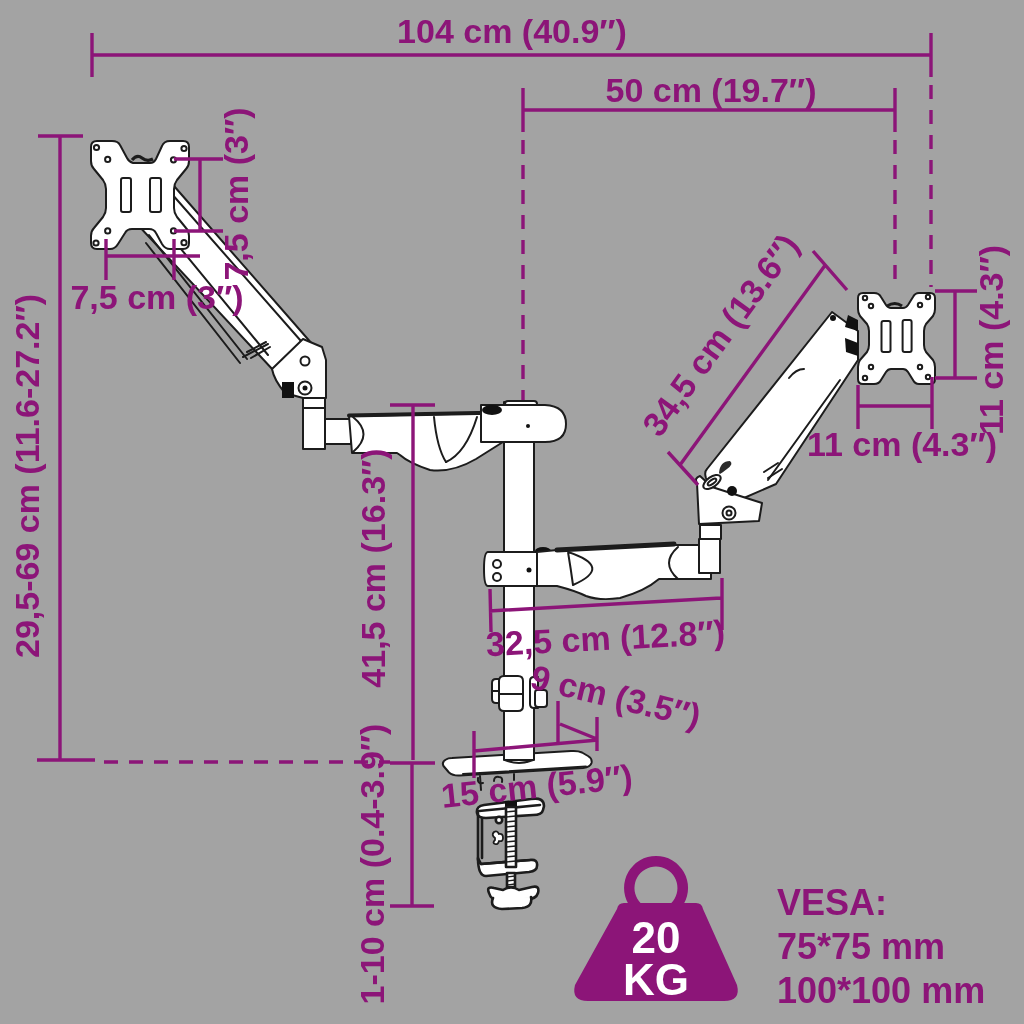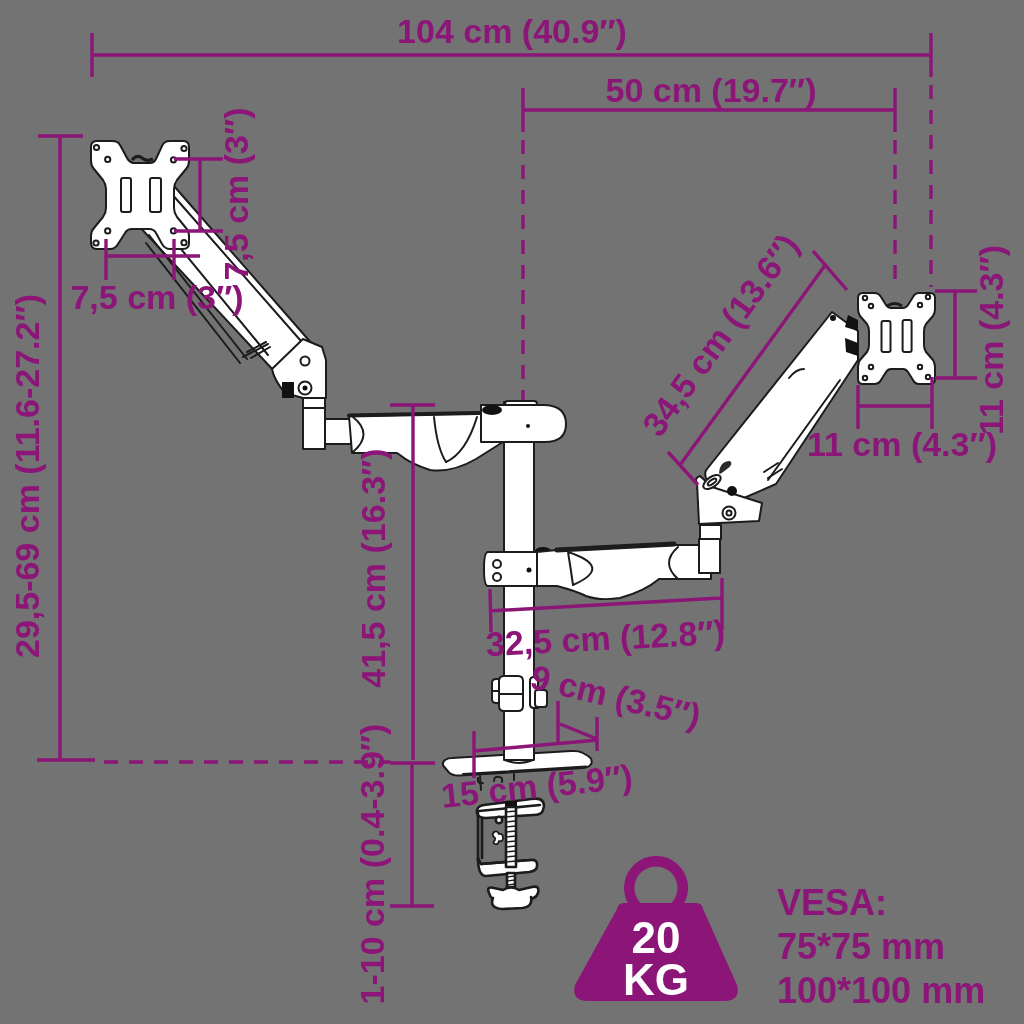--- a/index.html
+++ b/index.html
@@ -1,16 +1,16 @@
 <!DOCTYPE html>
 <html><head>
 <meta charset="utf-8">
 <style>
   html,body{margin:0;padding:0;background:#ffffff;}
-  #wrap{width:1024px;height:1024px;position:relative;overflow:hidden;background:#737373;}
+  #wrap{width:1024px;height:1024px;position:relative;overflow:hidden;background:#a3a3a3;}
   svg{display:block;}
   text{font-family:"Liberation Sans", sans-serif;font-weight:bold;fill:#8C1578;}
 </style>
 </head>
 <body>
 <div id="wrap">
 <svg width="1024" height="1024" viewBox="0 0 1024 1024">
 
 <g id="art" stroke="#1c1c1c" stroke-width="2" fill="none" stroke-linejoin="round" stroke-linecap="round">
 

